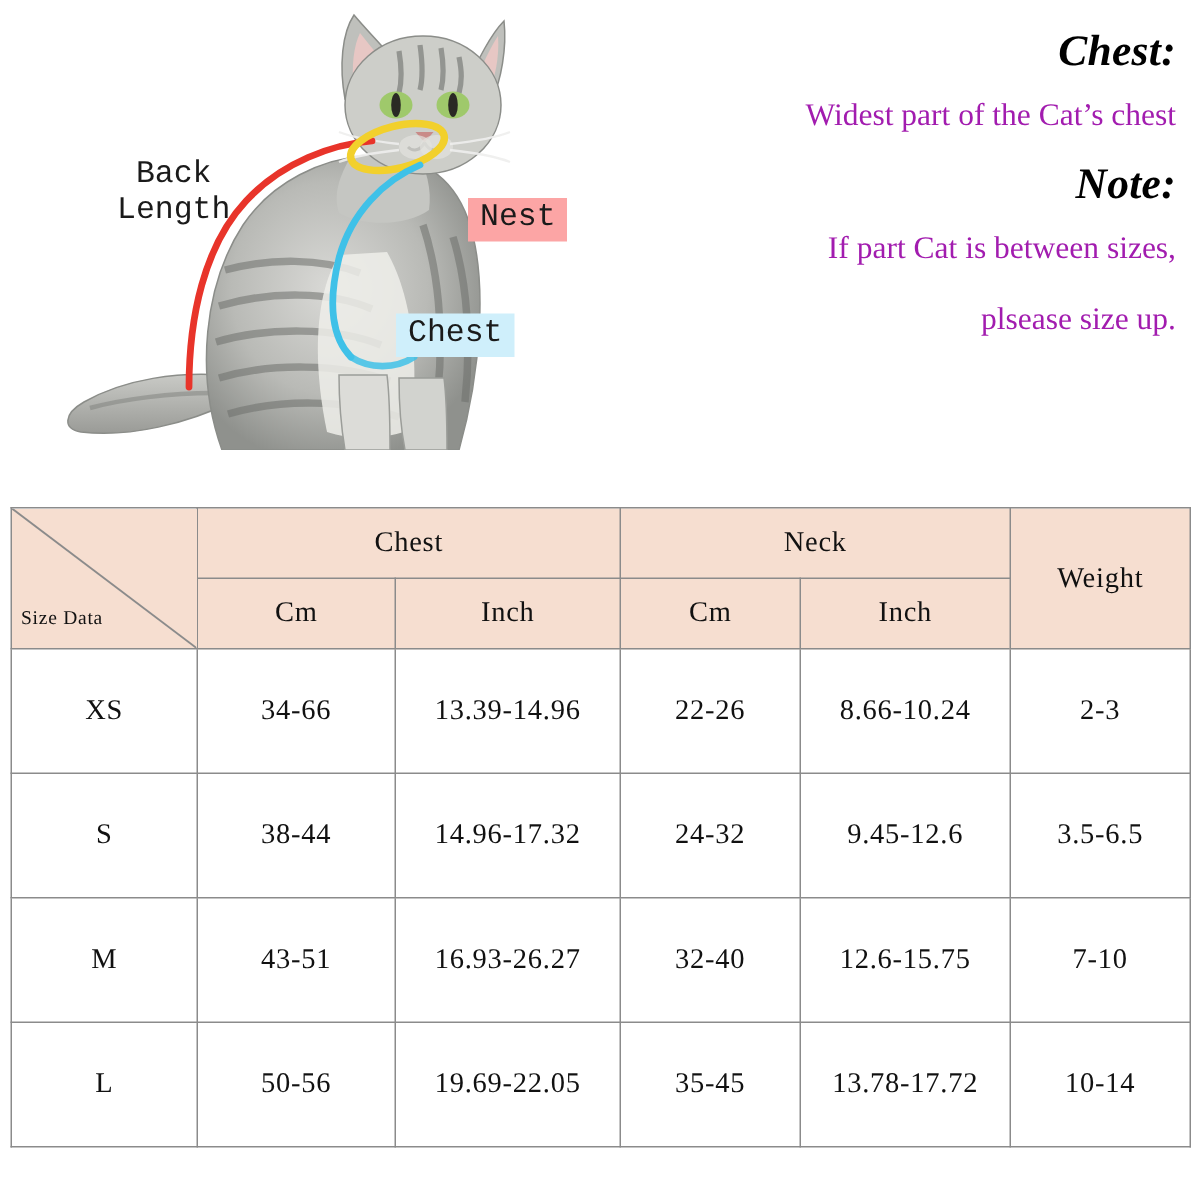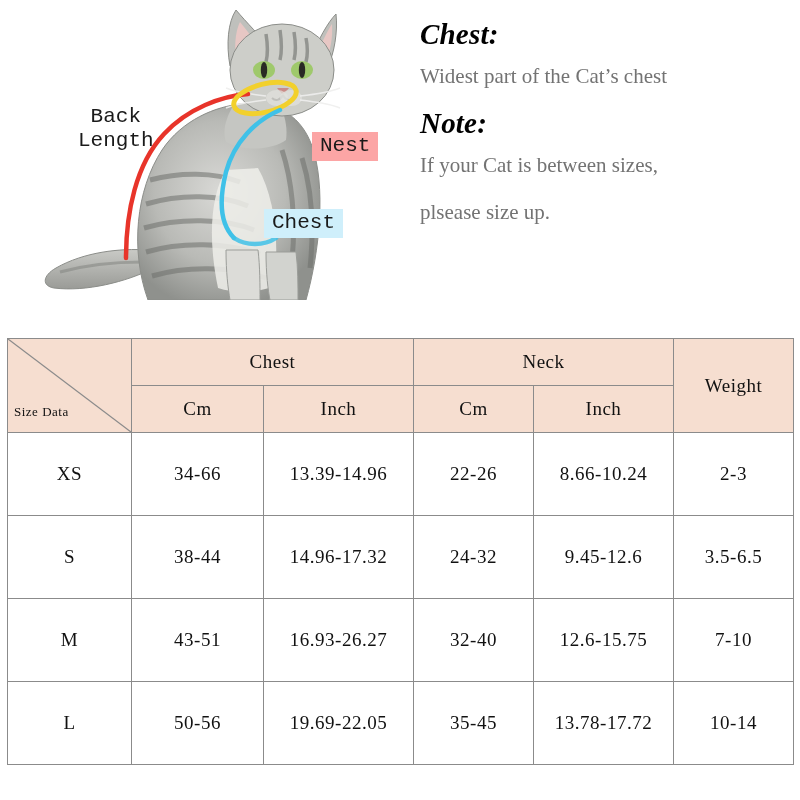--- a/index.html
+++ b/index.html
@@ -64,37 +64,38 @@
   .lbl-chest {
     left: 264px;
     top: 209px;
     background: #cfeffb;
     padding: 2px 8px 3px 8px;
   }
 
   
   .text-block {
     position: absolute;
-    left: 420px;
+    left: 404px;
     top: 18px;
     width: 380px;
+    text-align: right;
   }
   .head {
     font-family: "Liberation Serif", serif;
     font-weight: bold;
     font-style: italic;
     font-size: 29px;
     color: #000;
     margin: 0 0 10px 0;
     letter-spacing: .2px;
   }
   .para {
     font-family: "Liberation Serif", serif;
     font-size: 21px;
-    color: #737373;
+    color: #a21caf;
     margin: 0 0 16px 0;
     line-height: 1.45;
   }
   .head2 {
     margin-top: 2px;
   }
   .para2 {
     margin-top: 8px;
   }
 
@@ -258,21 +259,21 @@
     </div>
 
     <div class="lbl lbl-nest">Nest</div>
     <div class="lbl lbl-chest">Chest</div>
   </div>
 
   <div class="text-block">
     <div class="head">Chest:</div>
     <div class="para">Widest part of the  Cat’s  chest</div>
     <div class="head head2">Note:</div>
-    <div class="para para2">If your  Cat  is between sizes,</div>
+    <div class="para para2">If part  Cat  is between sizes,</div>
     <div class="para">plsease size up.</div>
   </div>
 </div>
 
 <div class="table-wrap">
   <table class="size-table">
     <colgroup>
       <col class="col-size">
         <col class="col-chest-cm">
         <col class="col-chest-in">

